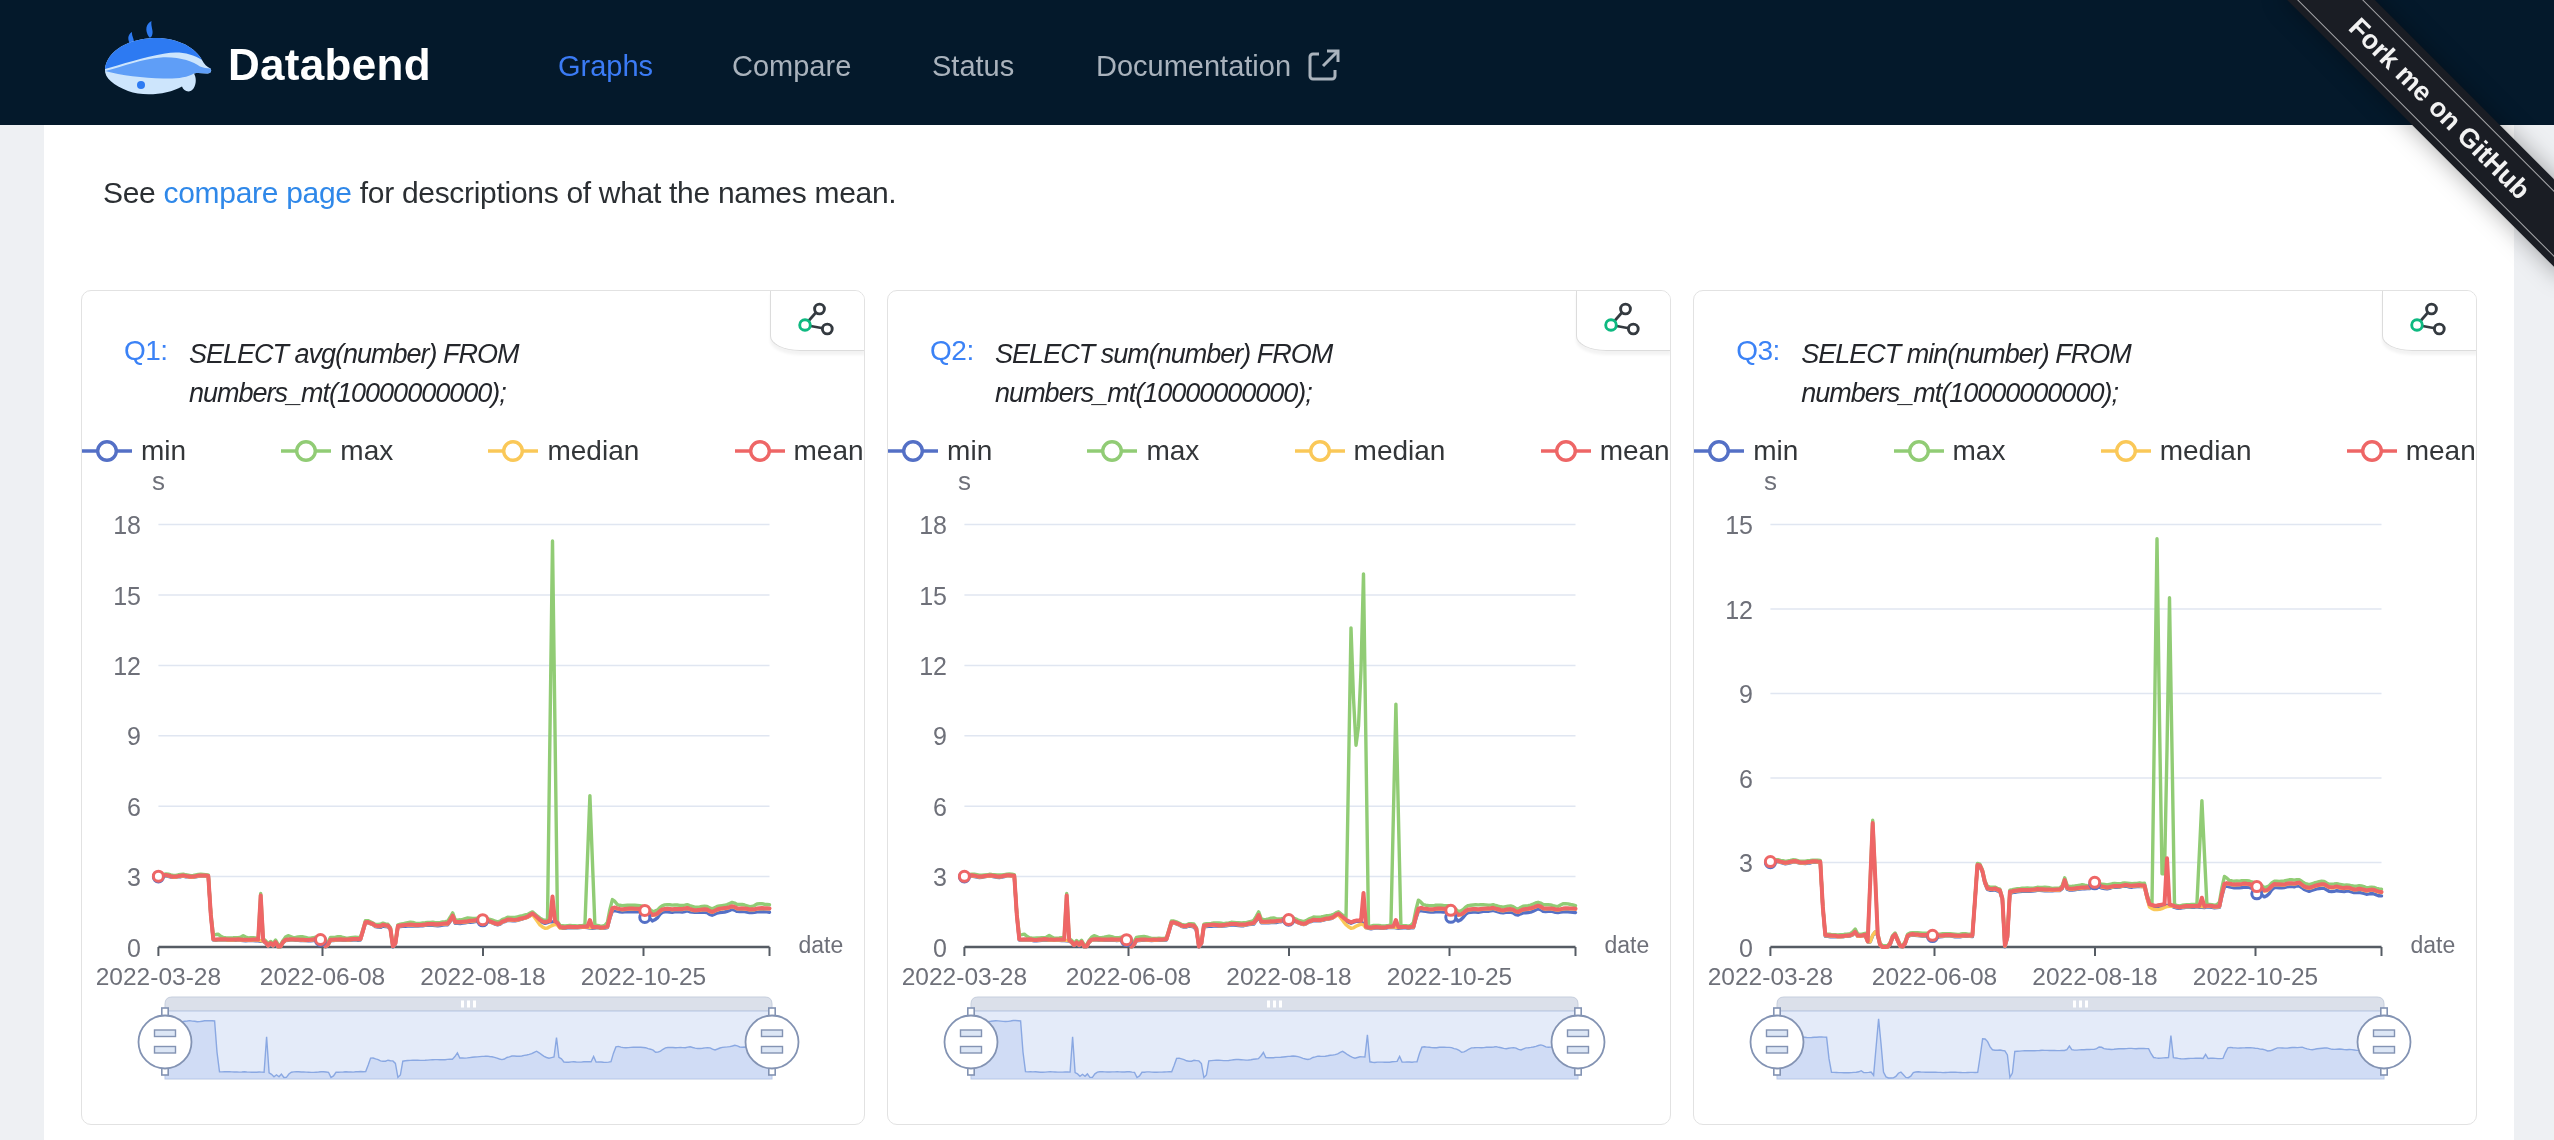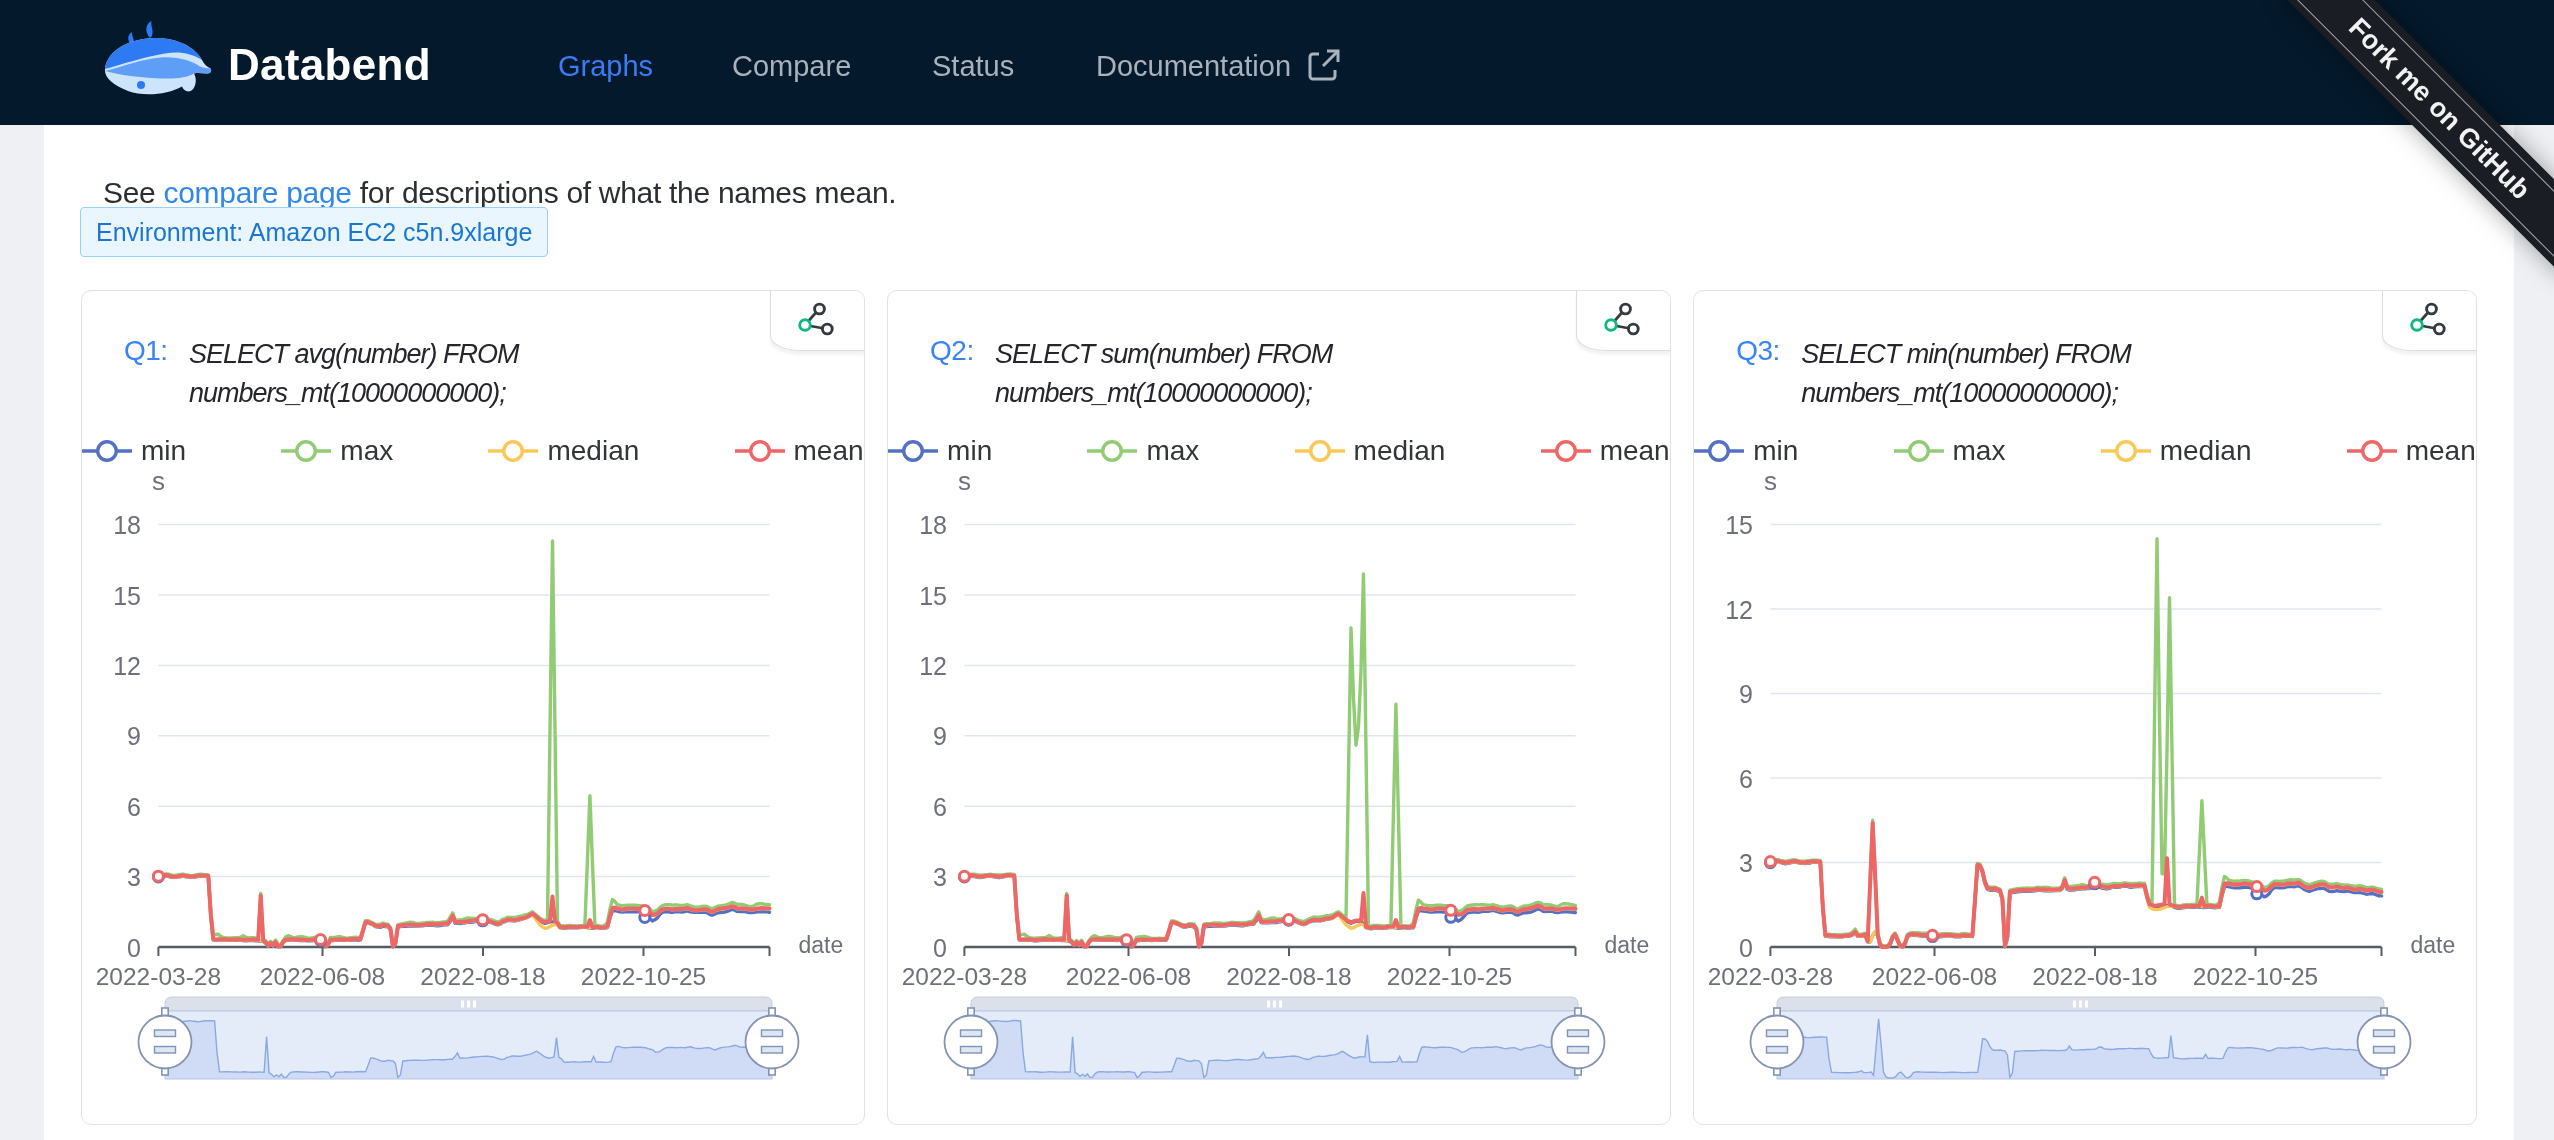--- a/index.html
+++ b/index.html
@@ -50,21 +50,20 @@
     <span style="left:374px">Status</span>
     <span style="left:538px">Documentation<svg width="38" height="38" viewBox="0 0 38 38" style="position:absolute;left:209px;top:-6px">
 <path d="M14 8 H8 a3 3 0 0 0 -3 3 v19 a3 3 0 0 0 3 3 h19 a3 3 0 0 0 3 -3 v-6" fill="none" stroke="#aab3bd" stroke-width="3"></path>
 <path d="M22 5 h11 v11" fill="none" stroke="#aab3bd" stroke-width="3"></path>
 <path d="M33 5 L18 20" stroke="#aab3bd" stroke-width="3"></path>
 </svg></span>
   </nav>
 </header>
 <div class="page">
   <p class="intro">See <a href="#">compare page</a> for descriptions of what the names mean.</p>
-  <div class="env">Environment: Amazon EC2 c5n.9xlarge</div>
   <div class="cards">
     <div class="card">
 <svg class="plot" width="784" height="835" viewBox="0 0 784 835">
 <line x1="76.4" y1="585.6" x2="687.5" y2="585.6" stroke="#E0E6F1" stroke-width="1.5"></line>
 <line x1="76.4" y1="515.2" x2="687.5" y2="515.2" stroke="#E0E6F1" stroke-width="1.5"></line>
 <line x1="76.4" y1="444.8" x2="687.5" y2="444.8" stroke="#E0E6F1" stroke-width="1.5"></line>
 <line x1="76.4" y1="374.4" x2="687.5" y2="374.4" stroke="#E0E6F1" stroke-width="1.5"></line>
 <line x1="76.4" y1="304.0" x2="687.5" y2="304.0" stroke="#E0E6F1" stroke-width="1.5"></line>
 <line x1="76.4" y1="233.6" x2="687.5" y2="233.6" stroke="#E0E6F1" stroke-width="1.5"></line>
 <text x="59" y="665.5" text-anchor="end" font-size="25" fill="#6E7079">0</text>

